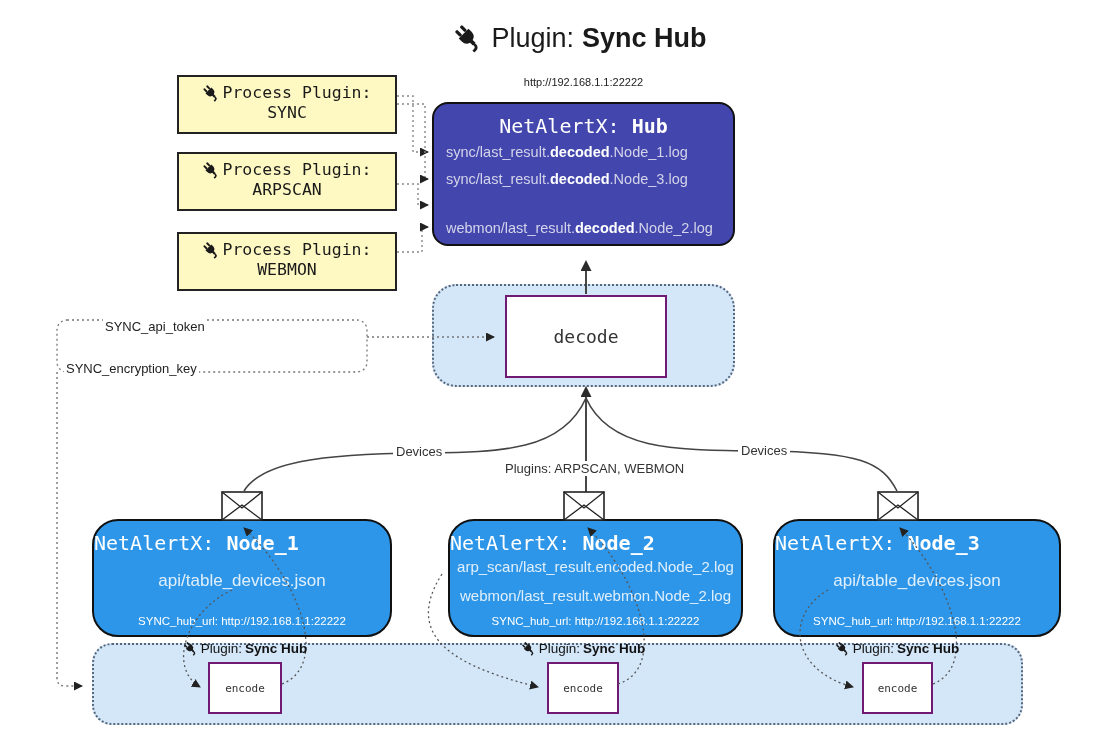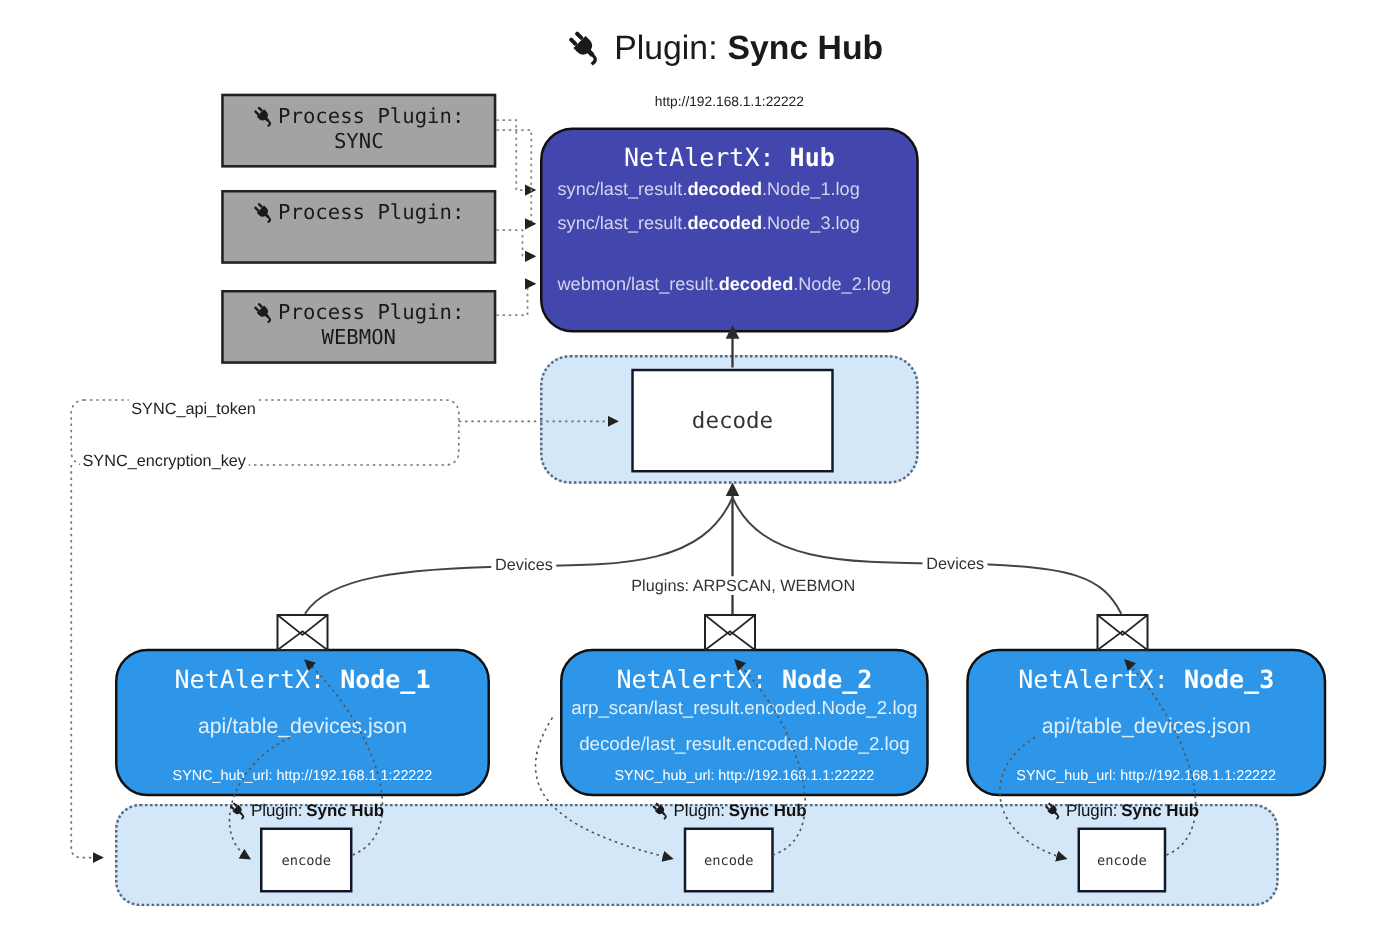--- a/index.html
+++ b/index.html
@@ -7,50 +7,50 @@
          font-family:"Liberation Sans",sans-serif;color:#1a1a1a;overflow:hidden;}
   .abs{position:absolute;}
   
   .title{position:absolute;left:330px;top:16px;width:500px;height:44px;
          display:flex;align-items:center;justify-content:center;gap:8px;
          font-size:27px;color:#1a1a1a;}
   .title b{font-weight:700;}
   
   .hub-url{position:absolute;left:432px;top:76px;width:303px;text-align:center;
            font-size:11px;color:#222;}
-  .hub{position:absolute;left:432px;top:102px;width:303px;height:164px;
+  .hub{position:absolute;left:432px;top:102px;width:303px;height:144px;
        background:var(--hub-bg,#4347ad);border:2px solid var(--box-border,#111);
-       border-radius:26px;box-sizing:border-box;}
+       border-radius:16px;box-sizing:border-box;}
   .hub-title{position:absolute;top:10px;left:0;width:100%;text-align:center;
              font-family:"DejaVu Sans Mono",monospace;font-size:20px;color:#fff;}
   .hub-file{position:absolute;left:12px;font-size:14.5px;color:#d4d4ea;white-space:nowrap;}
   .hub-file b{color:#fff;font-weight:700;}
   
-  .pbox{position:absolute;left:177px;width:220px;height:59px;background:#a3a3a3;
+  .pbox{position:absolute;left:177px;width:220px;height:59px;background:#fef9c3;
         border:2px solid #222;box-sizing:border-box;text-align:center;
         font-family:"DejaVu Sans Mono",monospace;font-size:16.5px;color:#1a1a1a;}
   .pbox-line1{display:flex;align-items:center;justify-content:center;gap:2px;margin-top:6px;}
   .pbox-line2{margin-top:1px;}
   
   .panel{background:var(--panel-bg,#d4e7f9);border:2px dotted var(--panel-border,#56677d);
          box-sizing:border-box;}
   .decode-wrap{position:absolute;left:432px;top:284px;width:303px;height:103px;border-radius:24px;}
-  .iobox{position:absolute;background:#fff;border:2px solid #0f172a;box-sizing:border-box;
+  .iobox{position:absolute;background:#fff;border:2px solid #701a75;box-sizing:border-box;
          display:flex;align-items:center;justify-content:center;
          font-family:"DejaVu Sans Mono",monospace;color:#333;}
   .decode-box{left:505px;top:295px;width:162px;height:83px;font-size:18px;}
   
   .secret{position:absolute;font-size:13px;color:#222;background:#fff;padding:0 2px;z-index:3;}
   
   .edge-label{position:absolute;font-size:13px;color:#333;background:#fff;padding:0 3px;
               z-index:3;white-space:nowrap;}
   
   .node{position:absolute;top:519px;height:118px;background:var(--node-bg,#2e96e8);
         border:2px solid var(--box-border,#111);border-radius:26px;box-sizing:border-box;}
-  .node-title{position:absolute;top:10px;left:0;width:100%;text-align:center;
+  .node-title{position:absolute;top:10px;left:0;width:100%;text-align:left;
               font-family:"DejaVu Sans Mono",monospace;font-size:20px;color:#fff;white-space:nowrap;}
   .node-file{position:absolute;left:0;width:100%;text-align:center;font-size:16px;
              color:rgba(255,255,255,.85);white-space:nowrap;}
   .node-url{position:absolute;bottom:8px;left:0;width:100%;text-align:center;
             font-size:11.5px;color:#fff;white-space:nowrap;}
   
   .band{position:absolute;left:92px;top:643px;width:931px;height:82px;border-radius:20px;}
   .band-label{position:absolute;top:641px;width:150px;display:flex;align-items:center;
               justify-content:center;gap:3px;font-size:13.5px;color:#111;z-index:3;white-space:nowrap;}
   .band-label b{font-weight:700;}
@@ -161,20 +161,21 @@
       <svg viewBox="0 0 24 24" width="18" height="18">
             <g transform="rotate(-45 12 12)" fill="#1a1a1a">
         <rect x="8" y="1" width="2.6" height="6" rx="1"></rect>
               <rect x="13.4" y="1" width="2.6" height="6" rx="1"></rect>
         <path d="M6.5 7 h11 v3.5 a5.5 5.5 0 0 1 -4 5.3 V19 h-3 v-3.2 a5.5 5.5 0 0 1 -4 -5.3 z"></path>
         <path d="M11 18 h2 v2.4 a3.4 3.4 0 0 1 -3.4 3.4 h-2.2 v-2.2 h1.8 a1.8 1.8 0 0 0 1.8 -1.8 z"></path>
       </g>
           </svg></span>
       <span>Process Plugin:</span>
       </div>
+    <div class="pbox-line2">ARPSCAN</div>
   </div>
   <div class="pbox" style="top:232px">
     <div class="pbox-line1">
         <span class="plug">
       <svg viewBox="0 0 24 24" width="18" height="18">
             <g transform="rotate(-45 12 12)" fill="#1a1a1a">
         <rect x="8" y="1" width="2.6" height="6" rx="1"></rect>
               <rect x="13.4" y="1" width="2.6" height="6" rx="1"></rect>
         <path d="M6.5 7 h11 v3.5 a5.5 5.5 0 0 1 -4 5.3 V19 h-3 v-3.2 a5.5 5.5 0 0 1 -4 -5.3 z"></path>
         <path d="M11 18 h2 v2.4 a3.4 3.4 0 0 1 -3.4 3.4 h-2.2 v-2.2 h1.8 a1.8 1.8 0 0 0 1.8 -1.8 z"></path>
@@ -196,21 +197,21 @@
   <div class="edge-label" style="left:738px;top:443px">Devices</div>
 
   <div class="node" style="left:92px;width:300px">
     <div class="node-title"><span>NetAlertX:</span> <b>Node_1</b></div>
     <div class="node-file" style="top:50px;font-size:17px">api/table_devices.json</div>
     <div class="node-url">SYNC_hub_url: http://192.168.1.1:22222</div>
   </div>
   <div class="node" style="left:448px;width:295px">
     <div class="node-title"><span>NetAlertX:</span> <b>Node_2</b></div>
     <div class="node-file" style="top:37px;font-size:15px">arp_scan/last_result.encoded.Node_2.log</div>
-    <div class="node-file" style="top:66px;font-size:15px">decode/last_result.encoded.Node_2.log</div>
+    <div class="node-file" style="top:66px;font-size:15px">webmon/last_result.webmon.Node_2.log</div>
     <div class="node-url">SYNC_hub_url: http://192.168.1.1:22222</div>
   </div>
   <div class="node" style="left:773px;width:288px">
     <div class="node-title"><span>NetAlertX:</span> <b>Node_3</b></div>
     <div class="node-file" style="top:50px;font-size:17px">api/table_devices.json</div>
     <div class="node-url">SYNC_hub_url: http://192.168.1.1:22222</div>
   </div>
 
   <div class="abs panel band"></div>
 

